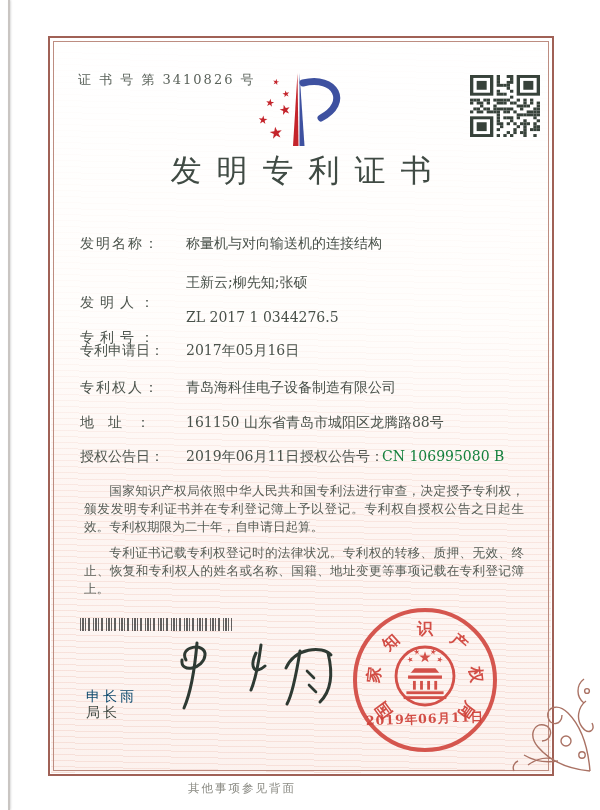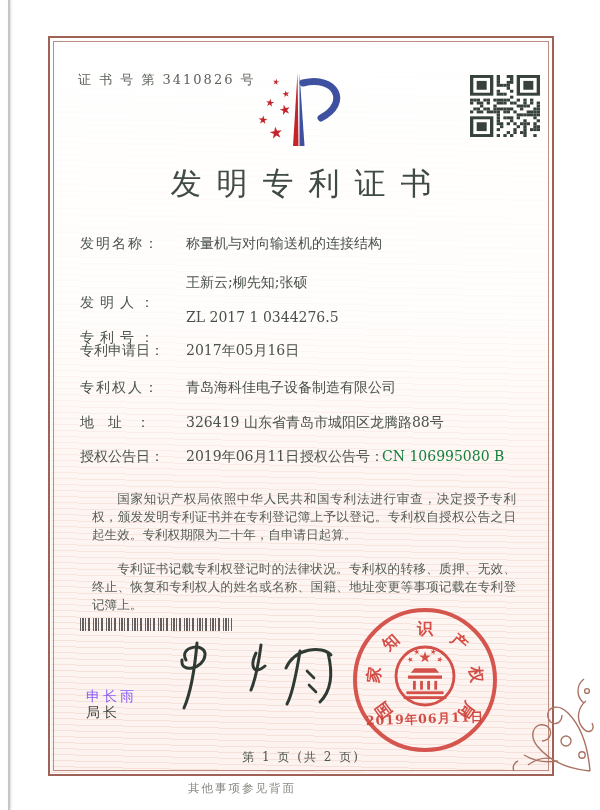--- a/index.html
+++ b/index.html
@@ -30,40 +30,40 @@
     border:2.5px solid var(--border-col);box-sizing:border-box;
   }
   .frame-inner{
     position:absolute;left:3px;top:3px;right:3px;bottom:3px;
     border:1px solid #bd8d81;
   }
   .cert-no{position:absolute;left:78px;top:71px;font-size:13px;letter-spacing:2px;color:#5a625a;}
   .logo{position:absolute;left:240px;top:68px;width:130px;height:92px;}
   .qr{position:absolute;left:470px;top:75px;width:70px;height:62px;}
   .title{
-    position:absolute;left:48px;top:163px;width:506px;text-align:center;
+    position:absolute;left:48px;top:150px;width:506px;text-align:center;
     font-size:31px;letter-spacing:15px;padding-left:15px;box-sizing:border-box;
     color:#404b44;font-weight:500;
   }
   .field{position:absolute;left:0;width:100%;font-size:14px;color:var(--text);}
   .flabel{position:absolute;left:80px;white-space:nowrap;}
   .ls2{letter-spacing:2px;text-align:center;}
   .ls6{letter-spacing:6px;margin-top:20px;}
   .ls14{letter-spacing:14px;}
   .fvalue{position:absolute;left:162px;white-space:nowrap;color:#49514a;margin-left:24px;}
   .flabel2{position:absolute;left:300px;white-space:nowrap;}
   .fvalue2{position:absolute;left:382px;white-space:nowrap;color:#15803d;}
   .paras{position:absolute;left:76px;top:474px;width:456px;color:#565d56;}
-  .paras p{margin:16px;font-size:12.6px;line-height:18px;text-indent:2em;text-align:justify;}
+  .paras p{margin:8px;font-size:12.6px;line-height:18px;text-indent:2em;text-align:justify;}
   .barcode{
     position:absolute;left:80px;top:618px;width:152px;height:13px;opacity:.8;
     background:repeating-linear-gradient(90deg,#3b3b3b 0 1px,transparent 1px 2px,#3b3b3b 2px 4px,transparent 4px 5px,#3b3b3b 5px 6px,transparent 6px 8px,#3b3b3b 8px 10px,transparent 10px 13px);
   }
   .signer-title{position:absolute;left:86px;top:664px;font-size:14px;letter-spacing:3px;color:#434b44;margin-top:40px;}
-  .signer-name{position:absolute;left:86px;top:688px;font-size:14px;letter-spacing:3px;color:#8b5cf6;}
+  .signer-name{position:absolute;left:86px;top:688px;font-size:14px;letter-spacing:3px;color:#0c4a6e;}
   .signature{position:absolute;left:160px;top:638px;width:185px;height:78px;}
   .seal{position:absolute;left:353px;top:608px;width:144px;height:144px;}
   .seal-ring{
     position:absolute;left:0;top:0;width:144px;height:144px;box-sizing:border-box;
     border:4px solid var(--seal-red);border-radius:50%;opacity:.88;
   }
   .seal-char{
     position:absolute;left:50%;top:50%;width:20px;margin-left:-10px;margin-top:-10px;height:20px;
     text-align:center;font-size:16px;font-weight:700;color:var(--seal-red);opacity:.92;
   }
@@ -260,21 +260,21 @@
   <div class="field" style="top:342px">
     <span class="flabel">专利申请日：</span>
     <span class="fvalue">2017年05月16日</span>
   </div>
   <div class="field" style="top:379px">
     <span class="flabel ls2">专利权人：</span>
     <span class="fvalue">青岛海科佳电子设备制造有限公司</span>
   </div>
   <div class="field" style="top:414px">
     <span class="flabel ls14">地址：</span>
-    <span class="fvalue">326419 山东省青岛市城阳区龙腾路88号</span>
+    <span class="fvalue">161150 山东省青岛市城阳区龙腾路88号</span>
   </div>
   <div class="field" style="top:448px">
     <span class="flabel">授权公告日：</span>
     <span class="fvalue">2019年06月11日</span>
     <span class="flabel2">授权公告号：</span>
     <span class="fvalue2">CN 106995080 B</span>
   </div>
 
   <div class="paras">
     <p>国家知识产权局依照中华人民共和国专利法进行审查，决定授予专利权，颁发发明专利证书并在专利登记簿上予以登记。专利权自授权公告之日起生效。专利权期限为二十年，自申请日起算。</p>
@@ -340,16 +340,15 @@
       <path d="M86,18 C78,24 78,36 86,42"></path>
       <path d="M60,100 C48,102 36,100 26,94"></path>
       <path d="M30,104 C38,98 48,96 56,98"></path>
       <circle cx="68" cy="80" r="5"></circle>
       <circle cx="84" cy="94" r="3.2"></circle>
       <circle cx="89" cy="30" r="2.4"></circle>
       <path d="M20,100 c-4,2 -6,6 -4,10"></path>
     </g>
   </svg>
 
-  <div class="page-num">第 1 页 (共 2 页)</div>
   <div class="back-note">其他事项参见背面</div>
 
 </div>
 
 </body></html>

